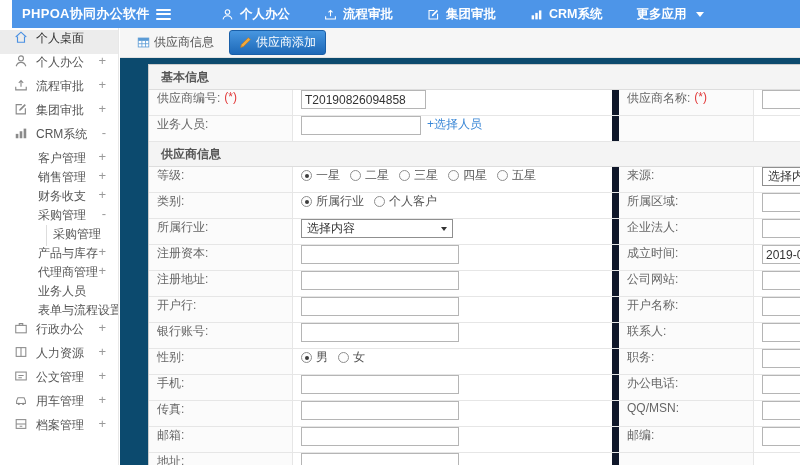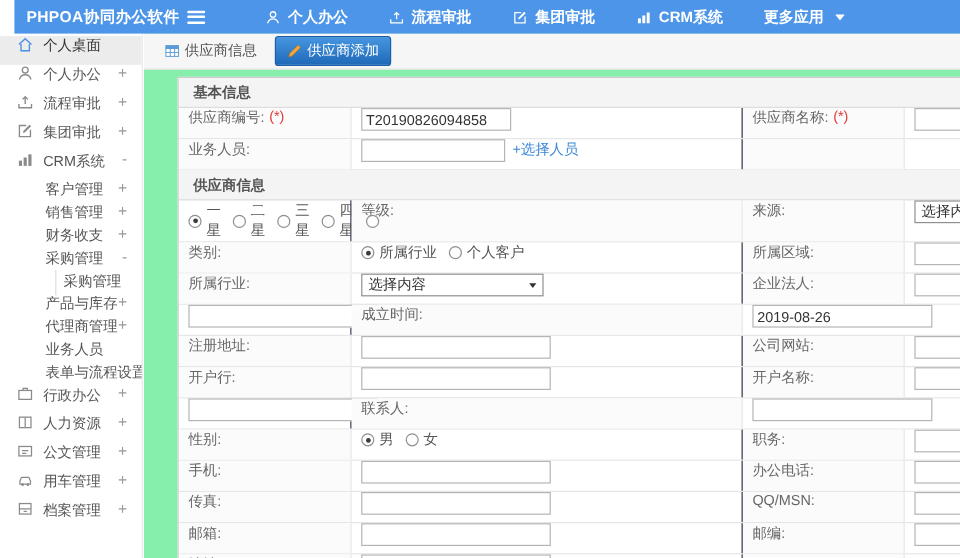--- a/index.html
+++ b/index.html
@@ -24,32 +24,32 @@
   .side-item.l1{height:19px;padding-left:38px}
   .side-item.l2{height:19px;padding-left:53px}
   .side-item.l2::before{content:'';position:absolute;left:46px;top:-1px;bottom:-1px;width:1px;background:#ddd}
   .side-item.active{background:#ececec;color:#333}
   .sicon{width:14px;height:14px;margin-right:8px;color:#8a8a8a;flex:none;display:flex}
   .side-item.active .sicon{color:#4a90e2}
   .sicon svg{width:14px;height:14px}
   .expand{margin-left:auto;color:#999;font-size:13px;line-height:1}
 
   
-  .content{position:absolute;left:120px;top:28px;right:0;bottom:0;background:#86efac}
+  .content{position:absolute;left:120px;top:28px;right:0;bottom:0;background:#0c4a6e}
   .tabstrip{height:30px;background:#f6f6f6;border-bottom:1px solid #e3e3e3;display:flex;align-items:center;padding-left:12px;gap:10px}
   .tab{display:flex;align-items:center;gap:4px;color:#555;cursor:pointer;padding:3px 5px;white-space:nowrap}
   .tab .ticon{display:flex;width:13px;height:13px}
   .tab.active{background:linear-gradient(#4796e0,#1e69b8);color:#fff;border-radius:3px;border:1px solid #1a5fa8;padding:3px 9px}
 
   .panel{position:absolute;left:28px;top:36px;width:830px;border:1px solid #ccc;background:#fff}
   .sec-header{height:25px;line-height:25px;background:#f4f4f4;border-bottom:1px solid #ddd;padding-left:12px;font-weight:bold;color:#555}
   .frow{display:grid;grid-template-columns:144px 326px 135px auto;border-bottom:1px solid #e6e6e6}
   .fcell{min-height:25px;display:flex;align-items:flex-start;padding:0 4px 0 8px}
   .fcell.lab{background:#fbfbfb;border-right:1px solid #e6e6e6;color:#666}
-  .fcell.fld{border-right:1px solid #0f172a}
+  .fcell.fld{border-right:7px solid #0f172a}
   .fcell.fld.last{border-right:none}
   .req{color:#e23b3b;margin-left:4px}
   .f-input{height:19px;border:1px solid #b5b5b5;padding:0 3px;font-size:12px;color:#333;background:#fff;outline:none;font-family:"Liberation Sans","DejaVu Sans",sans-serif}
   .f-select{height:19px;border:1px solid #8f8f8f;display:flex;align-items:center;justify-content:space-between;padding:0 5px;background:#fff;color:#333;cursor:pointer}
   .sel-caret{width:0;height:0;border-left:3.5px solid transparent;border-right:3.5px solid transparent;border-top:4.5px solid #333;flex:none;margin-left:6px}
   .rgroup{display:flex;align-items:center;gap:4px;margin-right:10px;cursor:pointer}
   .radio{width:11px;height:11px;border:1px solid #8f8f8f;border-radius:50%;background:#fdfdfd;position:relative;display:inline-block;flex:none}
   .radio.checked::after{content:'';position:absolute;left:2.5px;top:2.5px;width:4px;height:4px;background:#3c3c3c;border-radius:50%}
   .link{color:#3a87d6;margin-left:6px;cursor:pointer;text-decoration:none;white-space:nowrap}
 </style>
@@ -290,20 +290,23 @@
         </div>
         <div class="fcell fld">
           <input class="f-input" value="" style="width: 120px;">
           <a class="link">+选择人员</a>
         </div>
         <div class="fcell lab"></div>
         <div class="fcell fld last"></div>
       </div>
       <div class="sec-header">供应商信息</div>
       <div class="frow">
+        <div class="fcell lab">
+          <span>等级:</span>
+        </div>
         <div class="fcell fld">
           <span class="rgroup">
             <span class="radio checked"></span>
             <span>一星</span>
           </span>
           <span class="rgroup">
             <span class="radio"></span>
             <span>二星</span>
           </span>
           <span class="rgroup">
@@ -311,23 +314,20 @@
             <span>三星</span>
           </span>
           <span class="rgroup">
             <span class="radio"></span>
             <span>四星</span>
           </span>
           <span class="rgroup">
             <span class="radio"></span>
             <span>五星</span>
           </span>
-        </div>
-        <div class="fcell lab">
-          <span>等级:</span>
         </div>
         <div class="fcell lab">
           <span>来源:</span>
         </div>
         <div class="fcell fld last">
           <div class="f-select" style="width: 150px;">
             <span class="sel-text">选择内容</span>
           </div>
         </div>
       </div>
@@ -363,20 +363,23 @@
           </div>
         </div>
         <div class="fcell lab">
           <span>企业法人:</span>
         </div>
         <div class="fcell fld last">
           <input class="f-input" value="" style="width: 150px;">
         </div>
       </div>
       <div class="frow">
+        <div class="fcell lab">
+          <span>注册资本:</span>
+        </div>
         <div class="fcell fld">
           <input class="f-input" value="" style="width: 158px;">
         </div>
         <div class="fcell lab">
           <span>成立时间:</span>
         </div>
         <div class="fcell fld last">
           <input class="f-input" value="2019-08-26" style="width: 150px;">
         </div>
       </div>
@@ -402,20 +405,23 @@
           <input class="f-input" value="" style="width: 158px;">
         </div>
         <div class="fcell lab">
           <span>开户名称:</span>
         </div>
         <div class="fcell fld last">
           <input class="f-input" value="" style="width: 150px;">
         </div>
       </div>
       <div class="frow">
+        <div class="fcell lab">
+          <span>银行账号:</span>
+        </div>
         <div class="fcell fld">
           <input class="f-input" value="" style="width: 158px;">
         </div>
         <div class="fcell lab">
           <span>联系人:</span>
         </div>
         <div class="fcell fld last">
           <input class="f-input" value="" style="width: 150px;">
         </div>
       </div>

